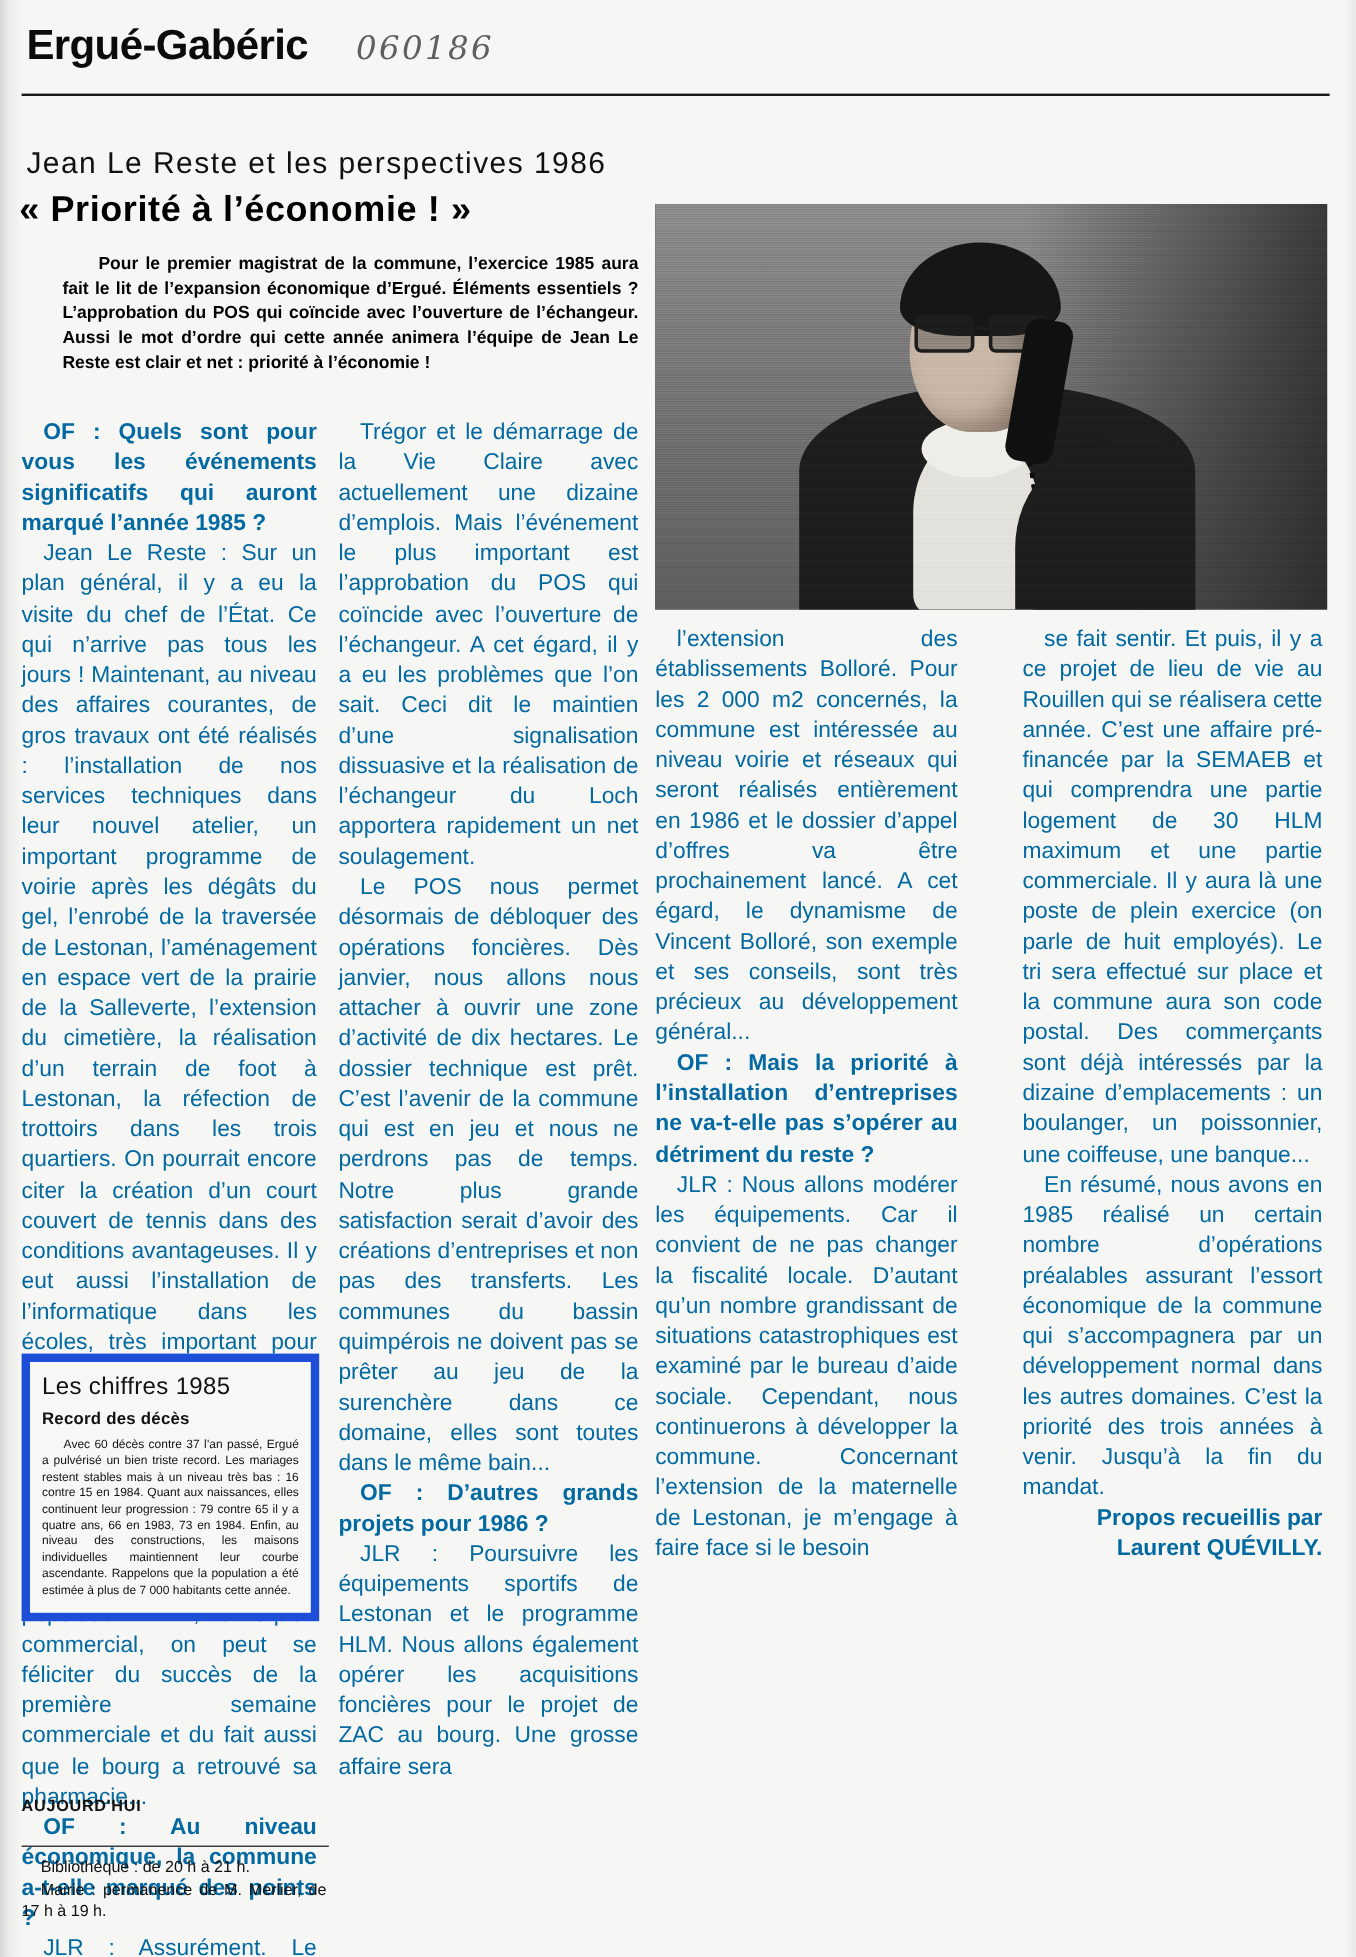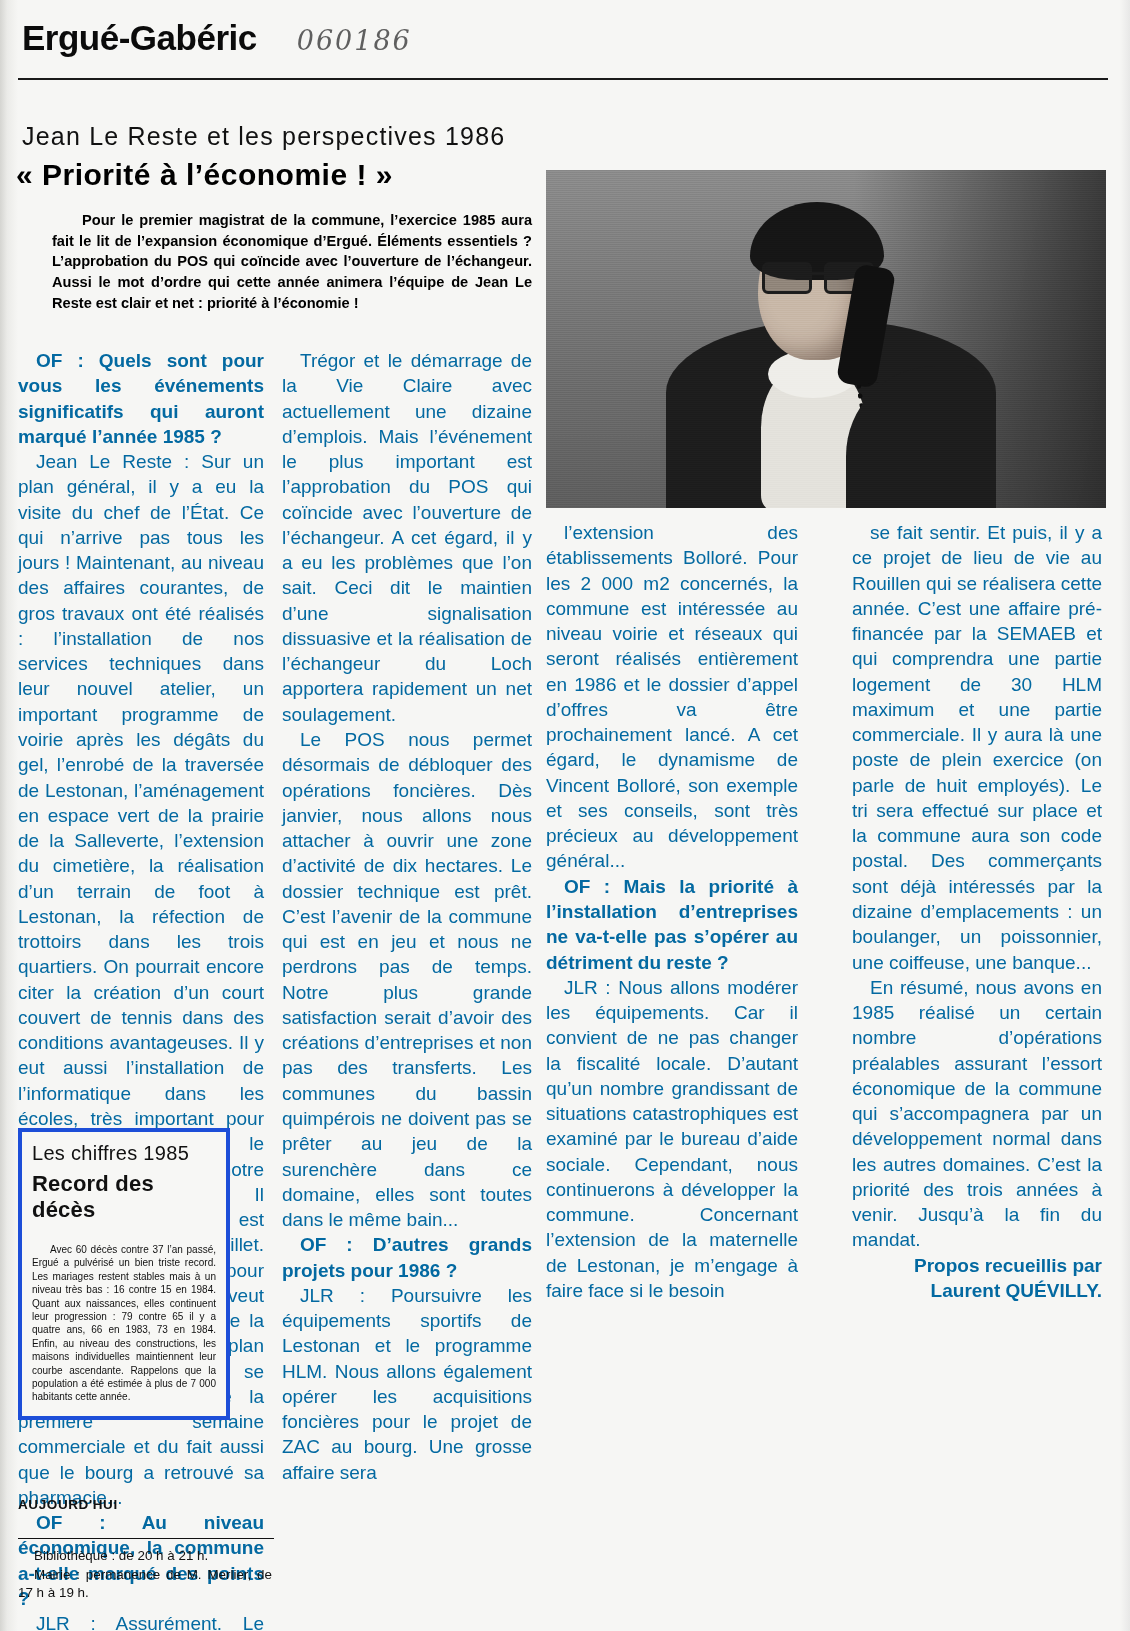--- a/index.html
+++ b/index.html
@@ -232,35 +232,35 @@
     font-weight: bold;
     margin-top: 10px;
     text-indent: 0;
     line-height: 1.35;
   }
 
   .boxed {
     position: absolute;
     left: 18px;
     top: 1128px;
-    width: 212px;
-    border: 4px solid #1d4ed8;
+    width: 248px;
+    border: 7px solid #1d4ed8;
     padding: 8px 10px 12px 10px;
     box-sizing: border-box;
     background: #f7f7f5;
   }
   .boxed h3 {
     margin: 2px 0 6px 0;
     font-size: 20px;
     font-weight: 400;
     letter-spacing: .3px;
   }
   .boxed h2 {
-    margin: 0 0 20px 0;
-    font-size: 22px;
+    margin: 0 0 8px 0;
+    font-size: 14px;
     font-weight: bold;
     letter-spacing: .2px;
   }
   .boxed p {
     margin: 0;
     font-size: 10px;
     line-height: 1.34;
     text-align: justify;
     text-indent: 18px;
   }

